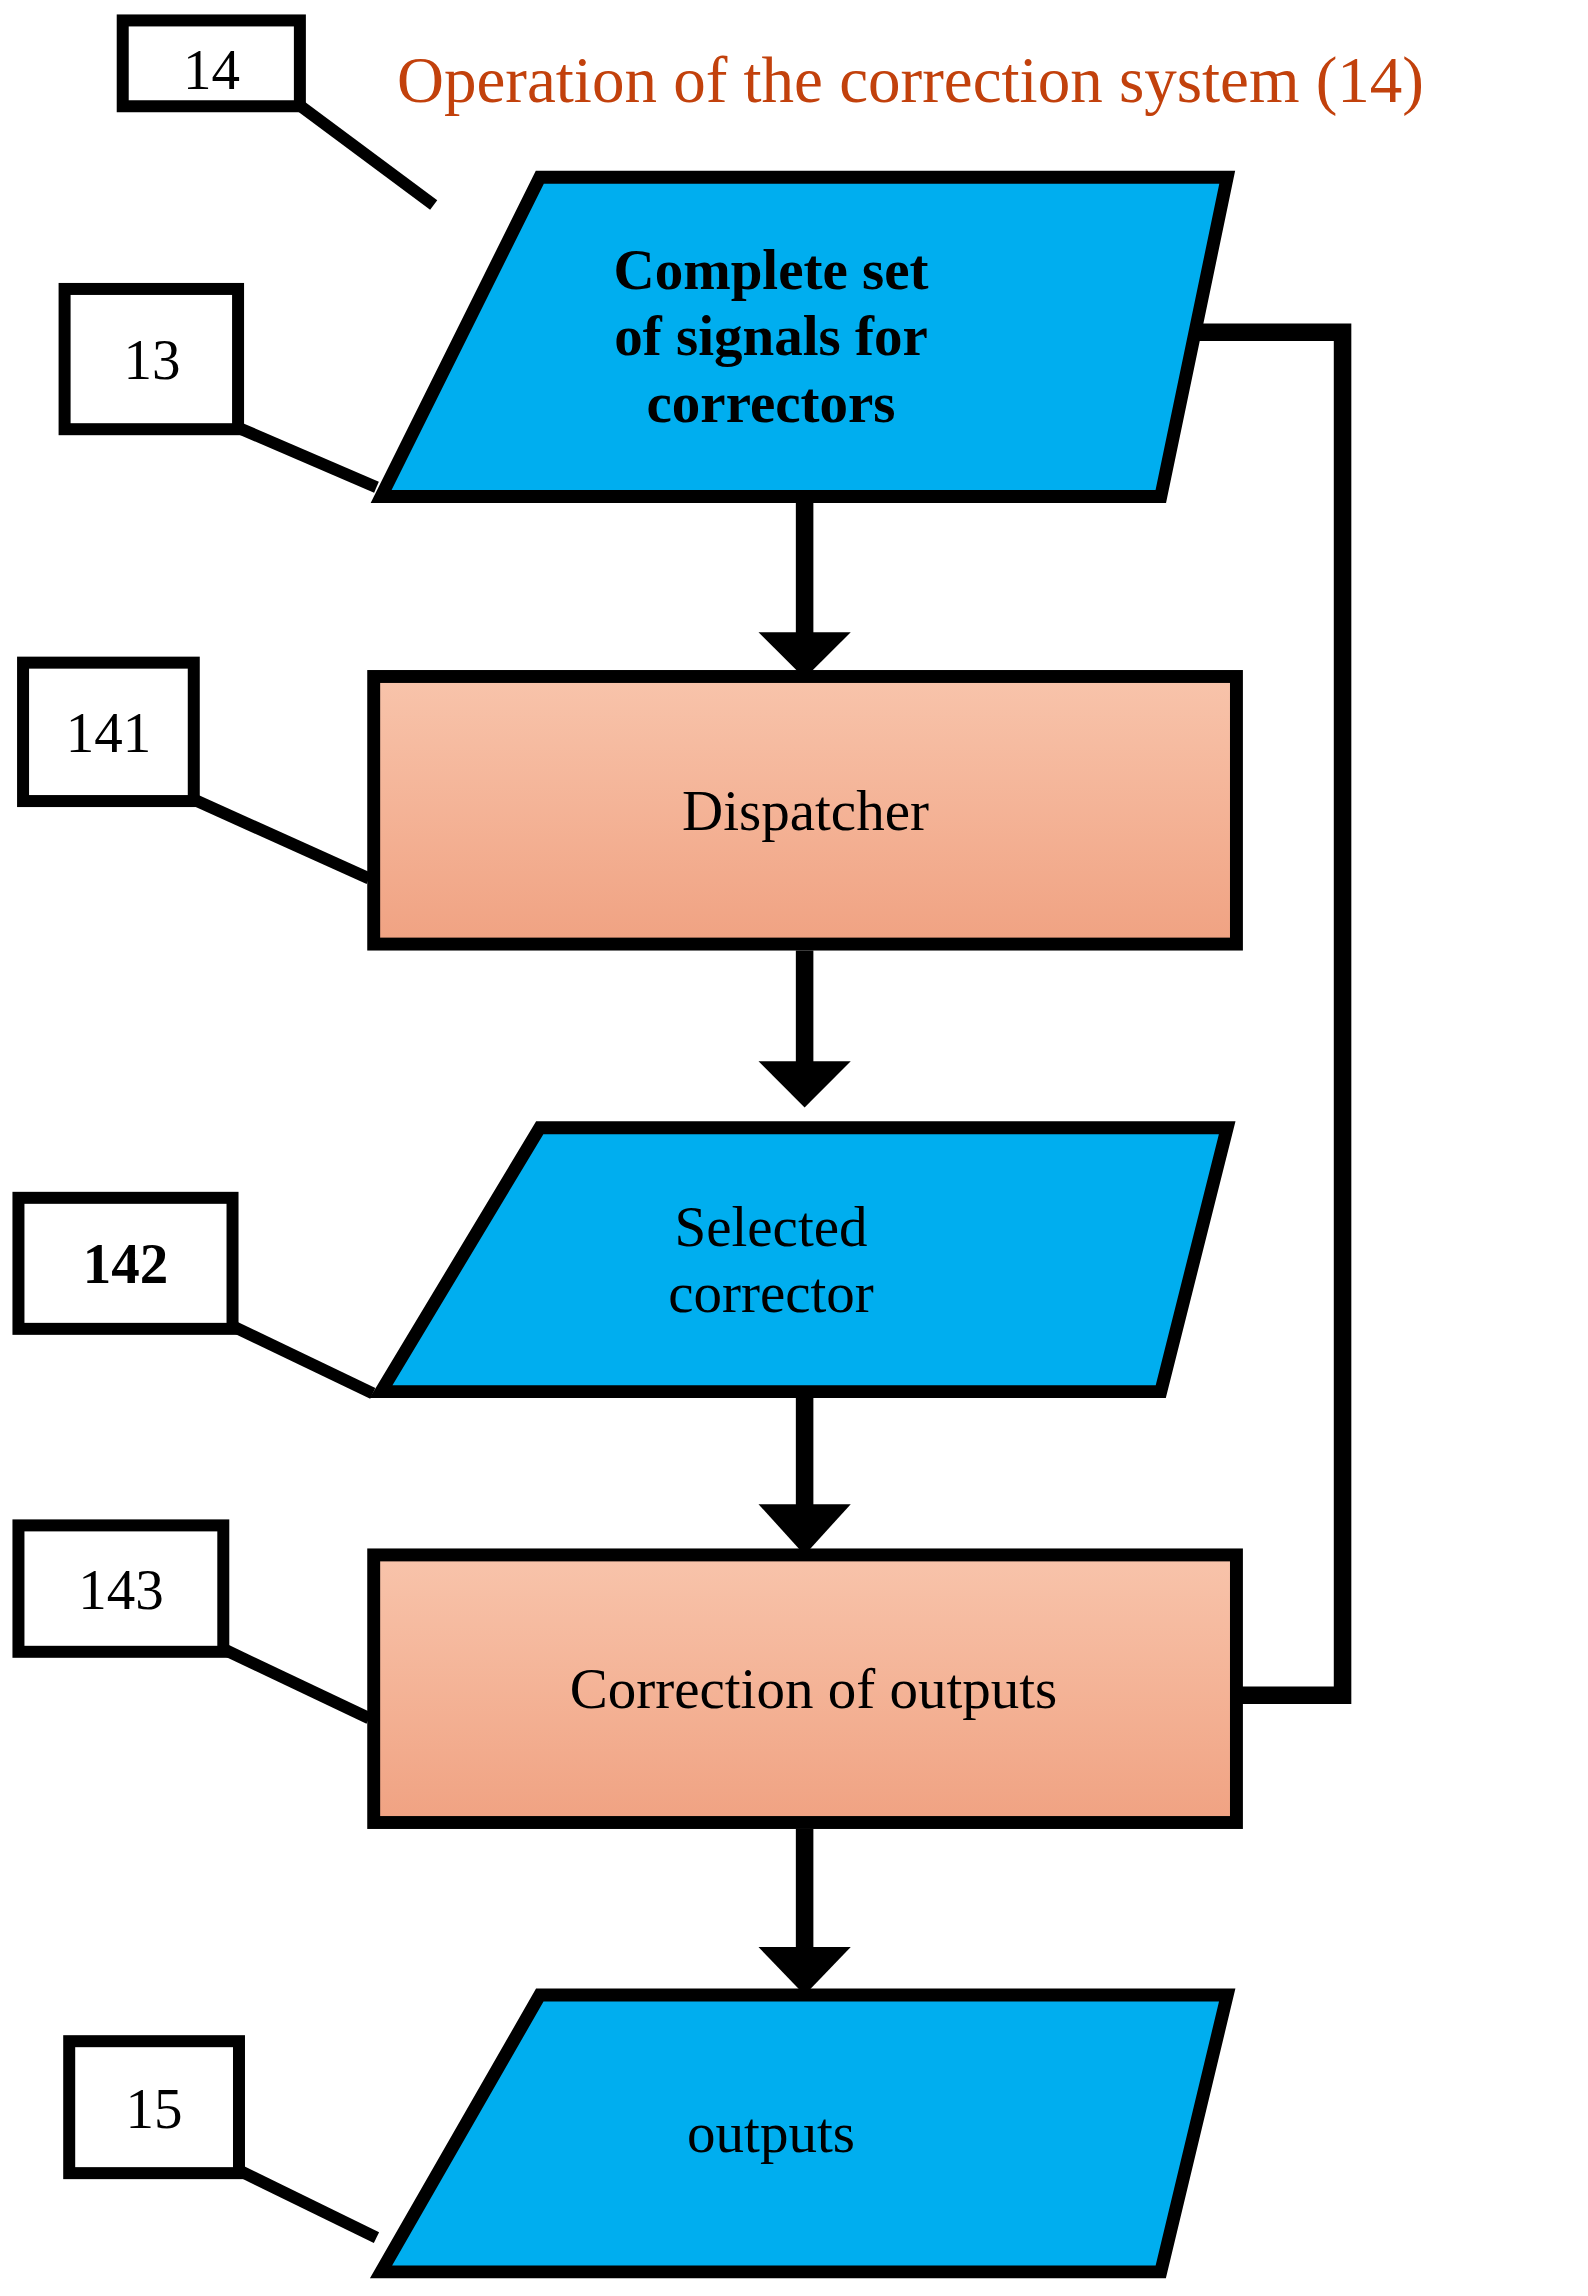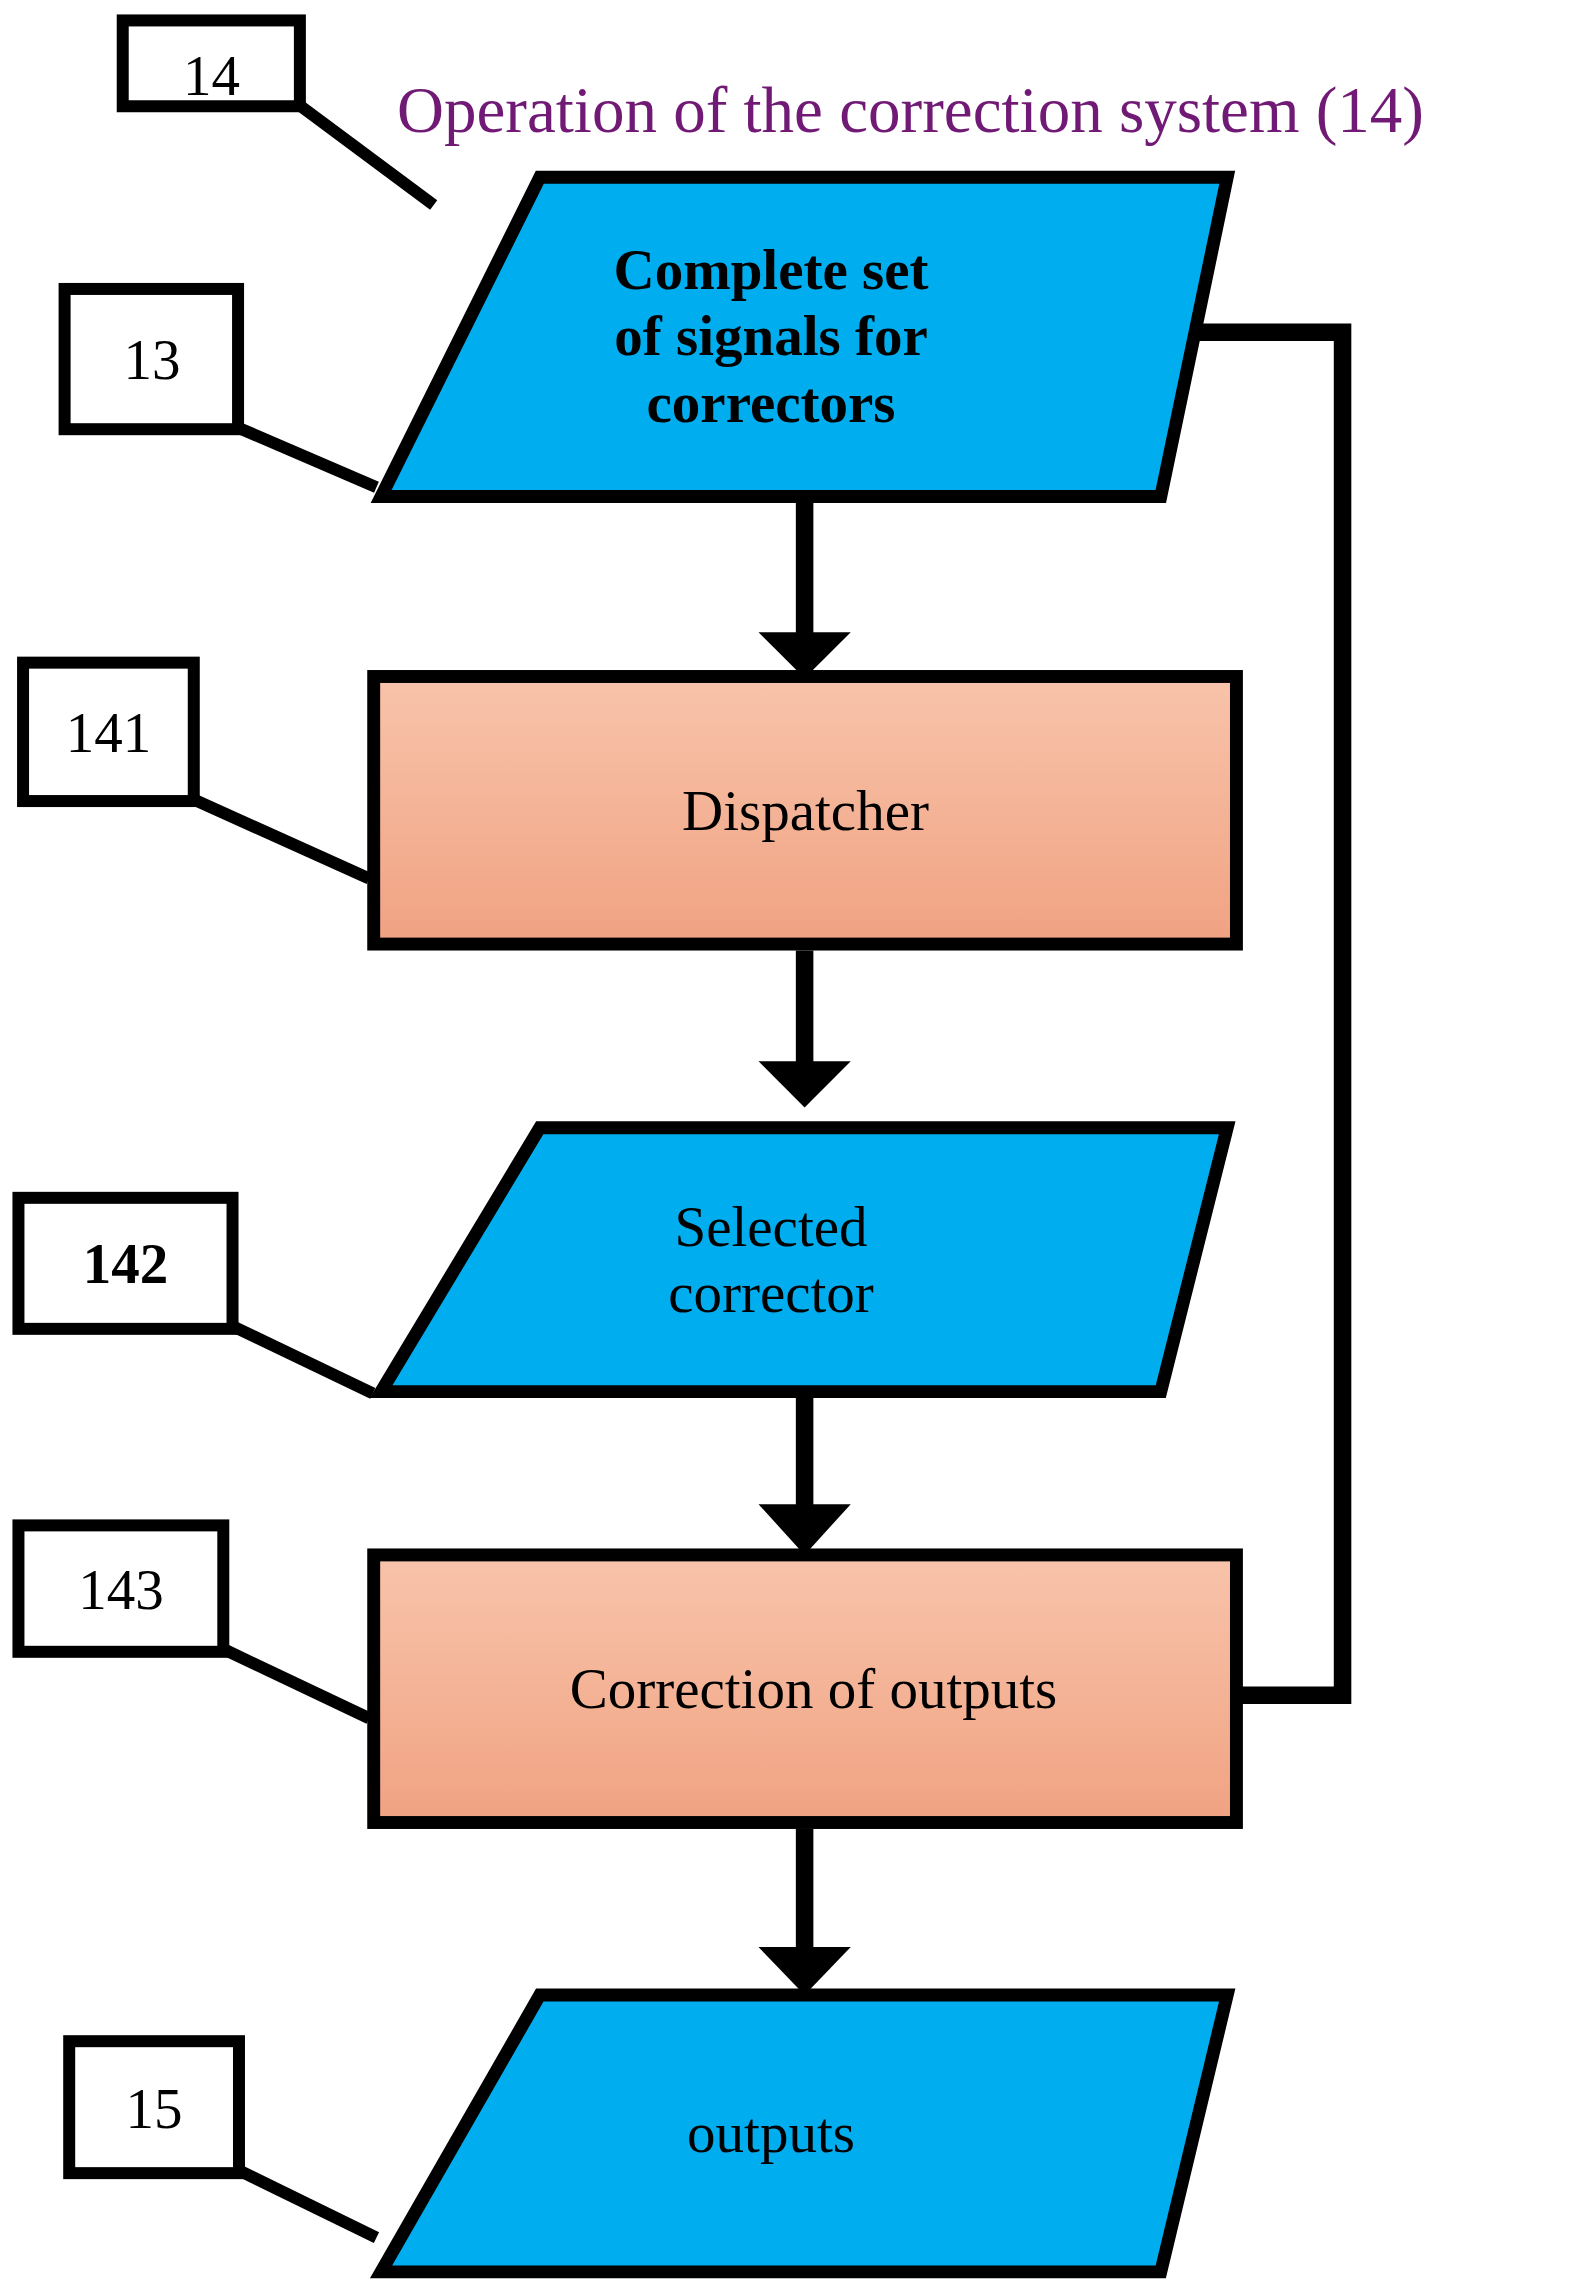--- a/index.html
+++ b/index.html
@@ -42,26 +42,25 @@
     display: flex;
     align-items: center;
     justify-content: center;
     color: #000000;
     font-family: "Liberation Serif", serif;
     font-size: 57px;
     line-height: 1;
   }
   .title-text {
     position: absolute;
-    color: #701a75;
+    color: #c2410c;
     font-family: "Liberation Serif", serif;
     font-size: 65px;
     line-height: 1;
     white-space: pre;
-    margin-top: 30px;
   }
   .flow-label {
     font-size: 57px;
     line-height: 1.16;
   }
   .flow-label-3 {
     font-size: 57px;
     line-height: 1.16;
     font-weight: bold;
   }
@@ -129,21 +128,21 @@
     <defs>
       <linearGradient id="peachGrad" x1="0" y1="0" x2="0" y2="1">
         <stop offset="0%" stop-color="#F8C4AB"></stop>
         <stop offset="100%" stop-color="#F0A282"></stop>
       </linearGradient>
     </defs>
   </svg>
 
   <div class="title-text" style="left:397px; top:48px;">Operation of the correction system (14)</div>
 
-  <div class="ref-text" style="left:123px; top:32px; width:177px; height:86px;">14</div>
+  <div class="ref-text" style="left:123px; top:26px; width:177px; height:86px;">14</div>
 
   <div class="ref-text" style="left:65px; top:289px; width:174px; height:140px;">13</div>
 
   <div class="ref-text" style="left:23px; top:663px; width:171px; height:138px;">141</div>
 
   <div class="ref-text" style="left:18.5px; top:1198px; width:214px; height:131px;font-weight:bold;">142</div>
 
   <div class="ref-text" style="left:18.5px; top:1526px; width:205px; height:126px;">143</div>
 
   <div class="ref-text" style="left:69px; top:2042px; width:170px; height:132px;">15</div>

